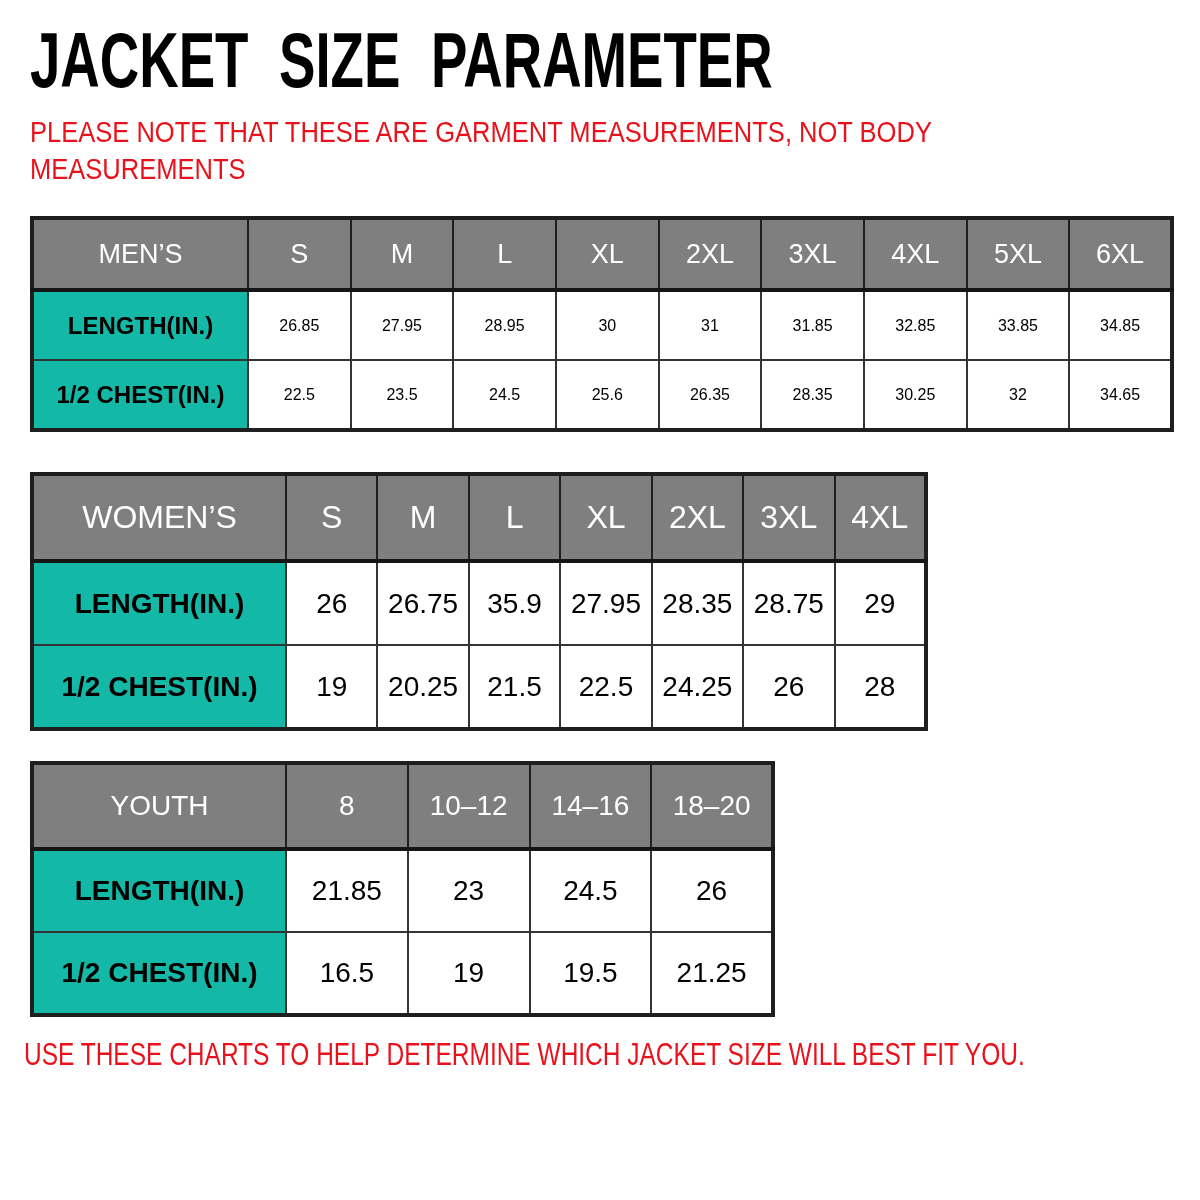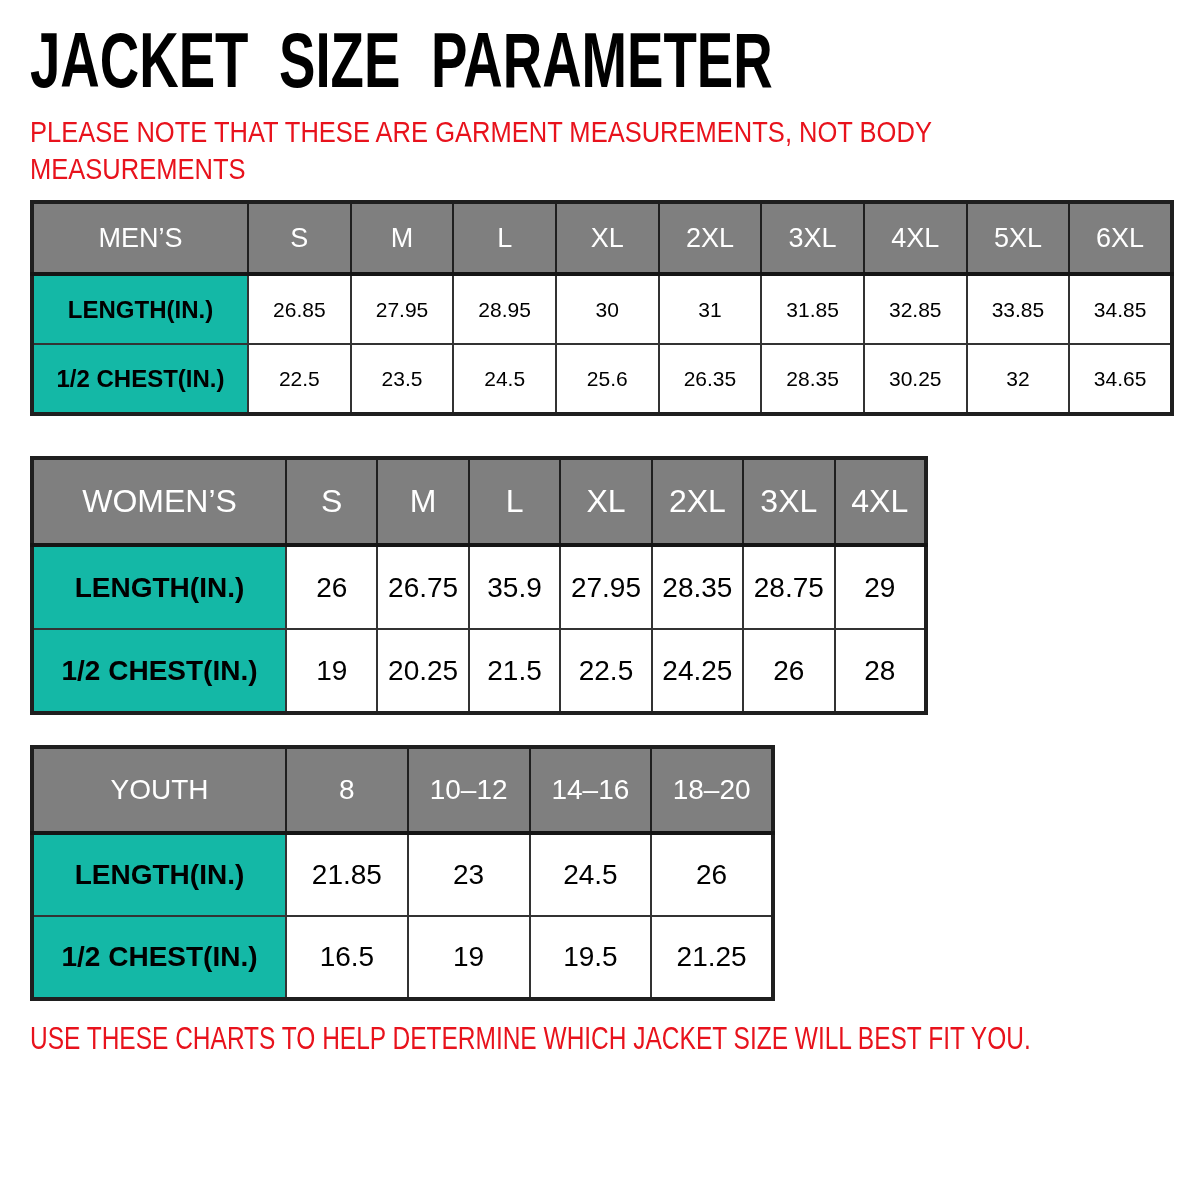--- a/index.html
+++ b/index.html
@@ -23,21 +23,21 @@
   .note{margin:16px 0 0 30px;}
   .note .line{
     font-size:29px;line-height:37px;font-weight:normal;white-space:nowrap;
     transform:scaleX(0.88);transform-origin:left center;
   }
   .footer-para{margin:38px 0 0 30px;}
   .footer-para .line{
     font-size:35px;line-height:44px;white-space:nowrap;
     transform:scaleX(0.80);transform-origin:left center;
   }
-  .footer-charts{margin:18px 0 0 30px;}
+  .footer-charts{margin:18px 0 0 24px;}
   .footer-charts .line{
     font-size:31px;line-height:40px;white-space:nowrap;
     transform:scaleX(0.79);transform-origin:left center;
   }
 
   
   table.size-table{
     border-collapse:collapse;table-layout:fixed;background:#fff;
     border:4px solid #1f1f1f;
     margin-left:30px;
@@ -49,27 +49,27 @@
   }
   table.size-table th.head{
     background:#7f7f7f;color:#ffffff;font-weight:normal;
     border-bottom:4px solid #151515;
     border-left-color:#1f1f1f;border-right-color:#1f1f1f;
   }
   table.size-table th.row-label{font-weight:bold;background:#14b8a6;color:#000;}
   table.size-table td.val{font-weight:normal;color:#000;}
 
   
-  .t-men{width:1144px;margin-top:12px;}
+  .t-men{width:1144px;margin-top:28px;}
   .t-men th.corner{width:213px;}
   .t-men thead tr{height:72px;}
   .t-men tbody tr{height:70px;}
   .t-men th.head{font-size:27px;}
   .t-men th.row-label{font-size:24px;}
-  .t-men td.val{font-size:21px;}
+  .t-men td.val{font-size:16px;}
 
   
   .t-women{width:898px;margin-top:40px;}
   .t-women th.corner{width:251px;}
   .t-women thead tr{height:87px;}
   .t-women tbody tr{height:84px;}
   .t-women th.head{font-size:32px;}
   .t-women th.row-label{font-size:28px;}
   .t-women td.val{font-size:28px;}
 

